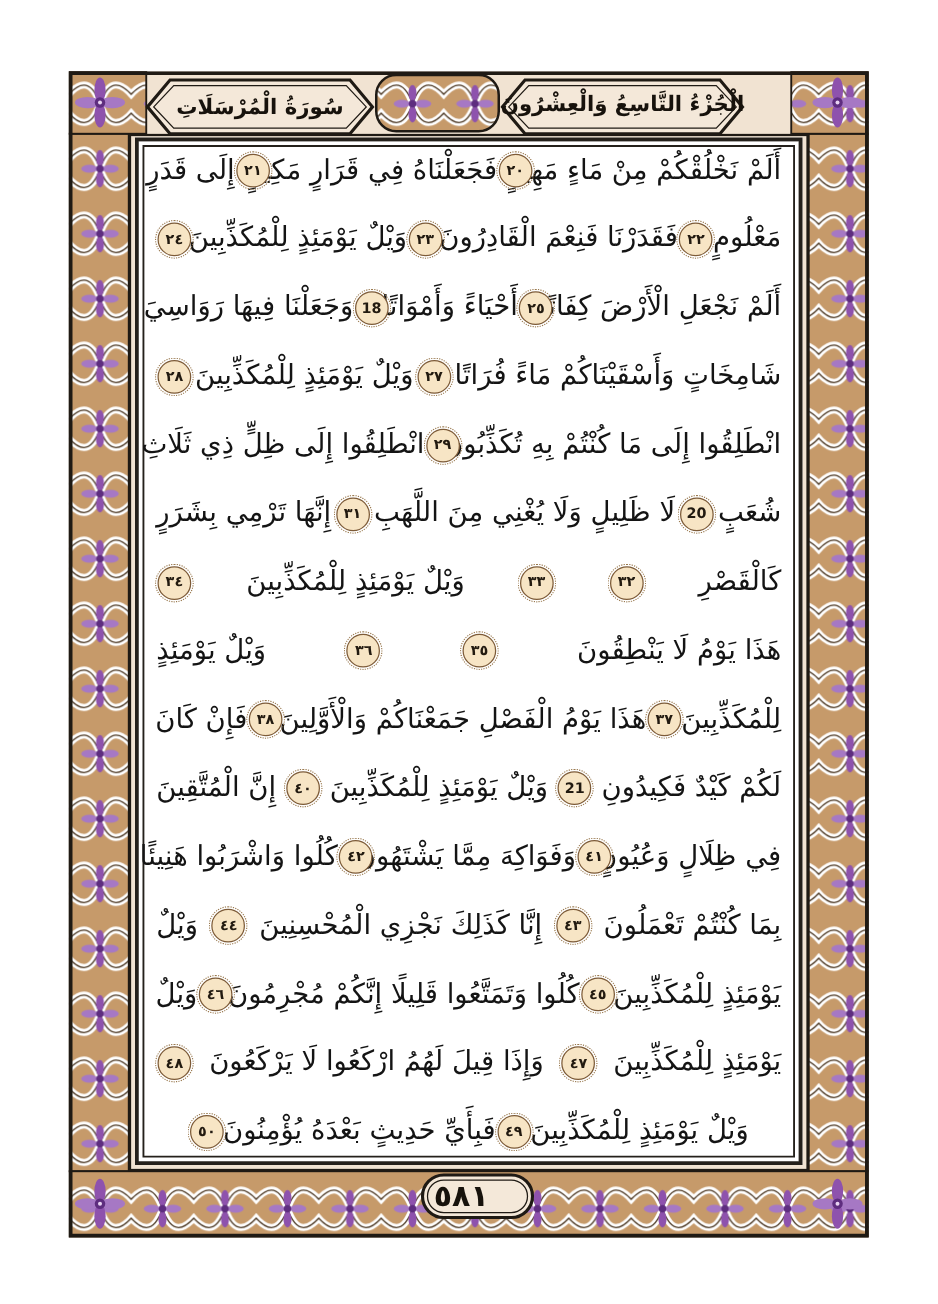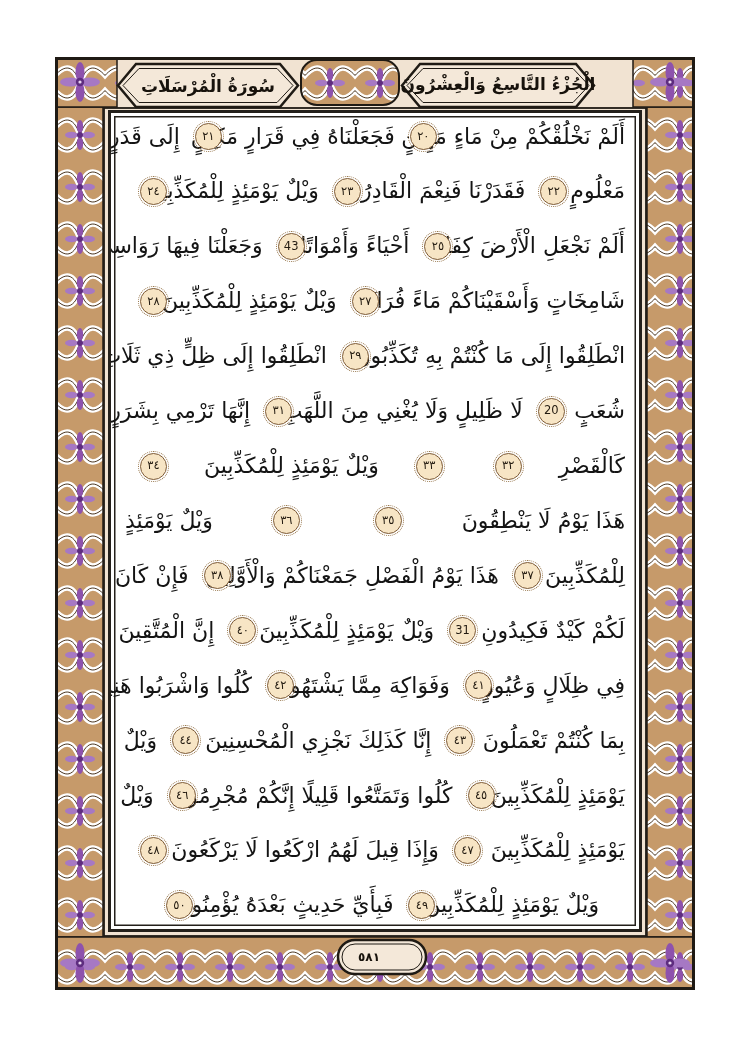--- a/index.html
+++ b/index.html
@@ -9,37 +9,37 @@
 
   
   .cartouche-label{position:absolute;display:flex;align-items:center;justify-content:center;
       font-size:17px;font-weight:bold;color:#17120c;direction:rtl;white-space:nowrap;}
   .surah-label{left:118px;top:63px;width:180px;height:46px;}
   .juz-label{left:402px;top:61px;width:192px;height:46px;}
 
   
   .page-number{position:absolute;left:333px;top:941px;width:72px;height:32px;
       display:flex;align-items:center;justify-content:center;
-      font-size:12px;font-weight:bold;color:#17120c;}
+      font-size:24px;font-weight:bold;color:#17120c;}
 
   
   .textbox{position:absolute;left:108px;top:110px;width:534px;height:822px;background:#ffffff;
       box-sizing:border-box;border:3.5px solid #24201b;
       box-shadow:inset 0 0 0 3px #ffffff, inset 0 0 0 4.5px #24201b;
       padding:10px 14px;display:flex;flex-direction:column;justify-content:space-between;
       direction:rtl;overflow:hidden;}
   .line{display:flex;align-items:center;justify-content:space-between;
       font-size:22px;line-height:1;white-space:nowrap;min-width:0;}
   .line .words{flex:0 1 auto;min-width:0;}
   .line.center{padding:0 26px;}
   .marker{box-sizing:border-box;width:27px;height:27px;border-radius:50%;
       background:#f7e5c5;border:1.4px solid #7d5b38;
       outline:1px dotted #9a7a50;outline-offset:1.5px;
       display:flex;align-items:center;justify-content:center;
-      font-size:11.5px;font-weight:normal;color:#221a10;flex:0 0 auto;margin:0 15px;}
+      font-size:11.5px;font-weight:bold;color:#221a10;flex:0 0 auto;margin:0 1px;}
 </style>
 </head>
 <body>
 
 <div class="page">
 
   <svg class="frame" width="640" height="933" viewBox="0 0 640 933" aria-hidden="true">
     <defs>
       <pattern id="arab" width="50" height="52" patternUnits="userSpaceOnUse">
         <rect width="50" height="52" fill="#c69a6a"></rect>
@@ -107,21 +107,21 @@
           <span class="words">مَعْلُومٍ</span>
           <span class="marker">٢٢</span>
           <span class="words">فَقَدَرْنَا فَنِعْمَ الْقَادِرُونَ</span>
           <span class="marker">٢٣</span>
           <span class="words">وَيْلٌ يَوْمَئِذٍ لِلْمُكَذِّبِينَ</span>
           <span class="marker">٢٤</span>
         </div><div class="line">
           <span class="words">أَلَمْ نَجْعَلِ الْأَرْضَ كِفَاتًا</span>
           <span class="marker">٢٥</span>
           <span class="words">أَحْيَاءً وَأَمْوَاتًا</span>
-          <span class="marker">43</span>
+          <span class="marker">18</span>
           <span class="words">وَجَعَلْنَا فِيهَا رَوَاسِيَ</span>
         </div><div class="line">
           <span class="words">شَامِخَاتٍ وَأَسْقَيْنَاكُمْ مَاءً فُرَاتًا</span>
           <span class="marker">٢٧</span>
           <span class="words">وَيْلٌ يَوْمَئِذٍ لِلْمُكَذِّبِينَ</span>
           <span class="marker">٢٨</span>
         </div><div class="line">
           <span class="words">انْطَلِقُوا إِلَى مَا كُنْتُمْ بِهِ تُكَذِّبُونَ</span>
           <span class="marker">٢٩</span>
           <span class="words">انْطَلِقُوا إِلَى ظِلٍّ ذِي ثَلَاثِ</span>
@@ -143,21 +143,21 @@
           <span class="marker">٣٦</span>
           <span class="words">وَيْلٌ يَوْمَئِذٍ</span>
         </div><div class="line">
           <span class="words">لِلْمُكَذِّبِينَ</span>
           <span class="marker">٣٧</span>
           <span class="words">هَذَا يَوْمُ الْفَصْلِ جَمَعْنَاكُمْ وَالْأَوَّلِينَ</span>
           <span class="marker">٣٨</span>
           <span class="words">فَإِنْ كَانَ</span>
         </div><div class="line">
           <span class="words">لَكُمْ كَيْدٌ فَكِيدُونِ</span>
-          <span class="marker">31</span>
+          <span class="marker">21</span>
           <span class="words">وَيْلٌ يَوْمَئِذٍ لِلْمُكَذِّبِينَ</span>
           <span class="marker">٤٠</span>
           <span class="words">إِنَّ الْمُتَّقِينَ</span>
         </div><div class="line">
           <span class="words">فِي ظِلَالٍ وَعُيُونٍ</span>
           <span class="marker">٤١</span>
           <span class="words">وَفَوَاكِهَ مِمَّا يَشْتَهُونَ</span>
           <span class="marker">٤٢</span>
           <span class="words">كُلُوا وَاشْرَبُوا هَنِيئًا</span>
         </div><div class="line">

